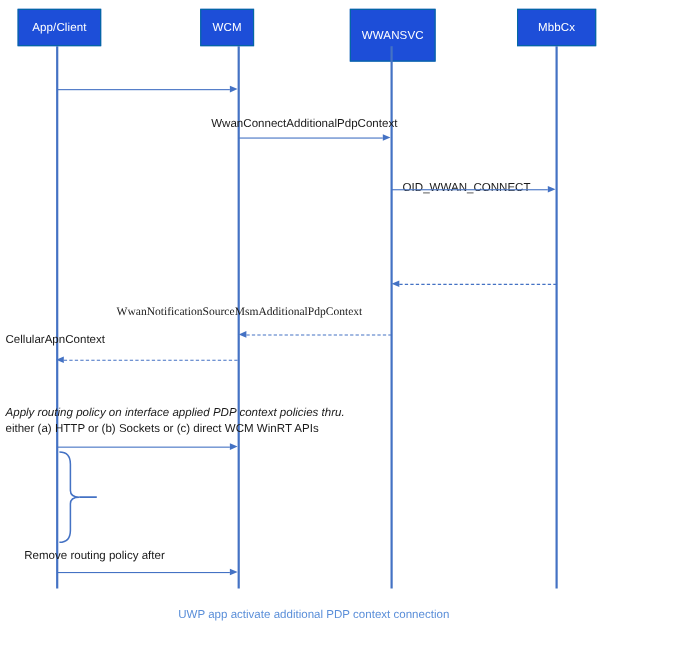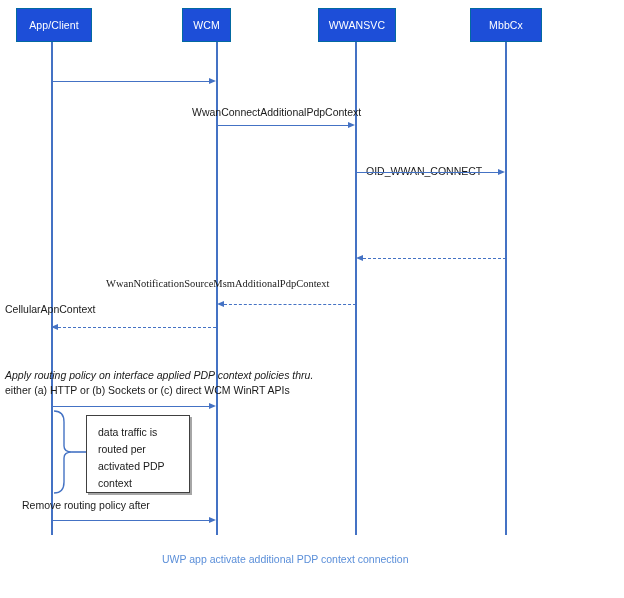--- a/index.html
+++ b/index.html
@@ -102,21 +102,21 @@
 <body>
 
 <div id="diagram">
 
   <div class="actor-box" style="left:16px; top:8px; width:76px; height:34px;">
     <span>App/Client</span>
   </div>
   <div class="actor-box" style="left:182px; top:8px; width:49px; height:34px;">
     <span>WCM</span>
   </div>
-  <div class="actor-box" style="left:318px; top:8px; width:78px; height:34px;">
+  <div class="actor-box" style="left:318px; top:8px; width:78px; height:48px;">
     <span>WWANSVC</span>
   </div>
   <div class="actor-box" style="left:470px; top:8px; width:72px; height:34px;">
     <span>MbbCx</span>
   </div>
 
   <div class="lifeline" style="left:51px;  top:42px; height:493px;"></div>
   <div class="lifeline" style="left:216px; top:42px; height:493px;"></div>
   <div class="lifeline" style="left:355px; top:42px; height:493px;"></div>
   <div class="lifeline" style="left:505px; top:42px; height:493px;"></div>
@@ -147,26 +147,20 @@
   <div class="block-text" style="left:5px; top:383px;text-align:right;">either (a) HTTP or (b) Sockets or (c) direct WCM WinRT APIs</div>
 
   <div class="msg-line" style="left:52px; top:406px; width:157px;"></div>
   <div class="arrow-head right" style="left:209px; top:403px;"></div>
 
   <svg class="brace-svg" style="left:50px; top:408px;" width="40" height="88">
     <path d="M 4 3 Q 14 3 14 14 L 14 38 Q 14 44 22 44 Q 14 44 14 50 L 14 74 Q 14 85 4 85" fill="none" stroke="#4472c4" stroke-width="1.4"></path>
     <line x1="22" y1="44" x2="38" y2="44" stroke="#4472c4" stroke-width="1.6"></line>
   </svg>
 
-  <div class="note-box" style="left:86px; top:415px; width:104px; height:78px;">
-    <span>data traffic is</span>
-    <span>routed per</span>
-    <span>activated PDP</span>
-    <span>context</span>
-  </div>
 
   <div class="msg-label" style="left:22px; top:499px;">Remove routing policy after</div>
   <div class="msg-line" style="left:52px; top:520px; width:157px;"></div>
   <div class="arrow-head right" style="left:209px; top:517px;"></div>
 
   <div class="caption" style="left:162px; top:553px;">UWP app activate additional PDP context connection</div>
 
 </div>
 
 </body></html>

